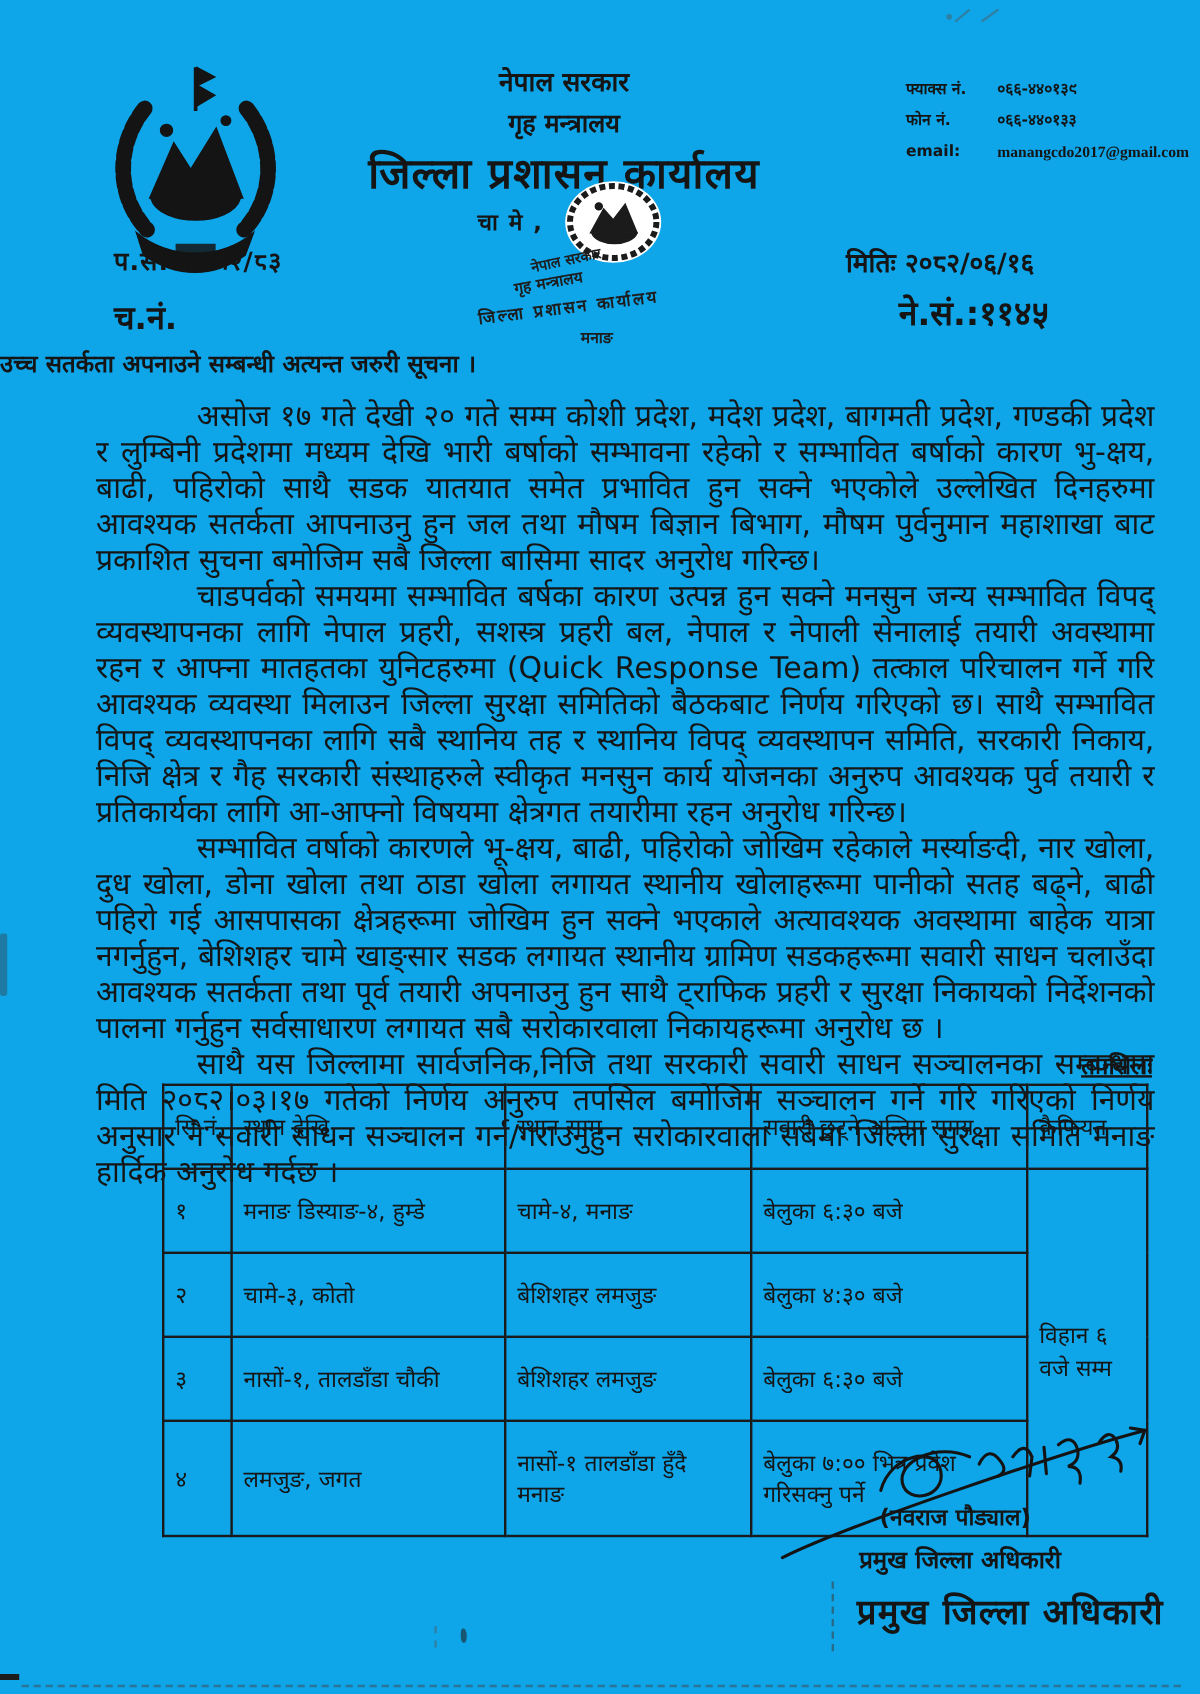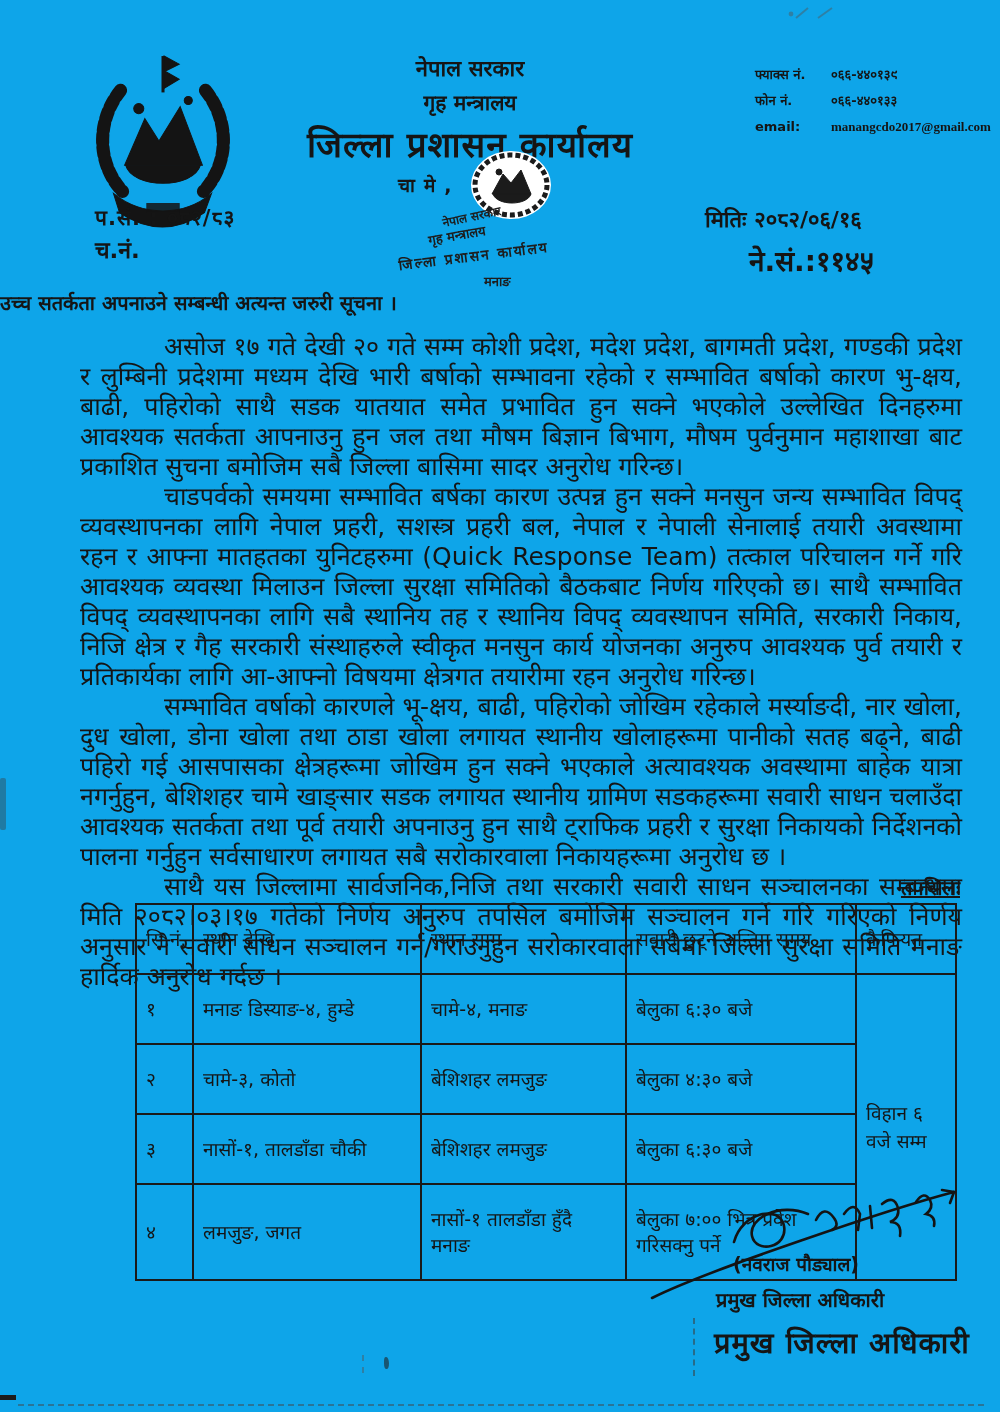--- a/index.html
+++ b/index.html
@@ -23,21 +23,21 @@
   .stamp-l2{left:428px; top:226px; font-size:13px; transform:rotate(-10deg);}
   .stamp-l3{left:398px; top:246px; font-size:14px; transform:rotate(-7deg); letter-spacing:2px;}
   .stamp-l4{left:484px; top:272px; font-size:13px;}
   .contact{left:755px; top:62px; font-size:13px; font-weight:bold; line-height:26px;}
   .contact-row{display:flex;}
   .contact-label{width:62px;}
   .contact-value{margin-left:14px; font-family:"Liberation Serif","DejaVu Serif",serif;}
   .contact-value.dev{font-family:"DejaVu Sans","Liberation Sans",sans-serif;}
   
   .refno{left:95px; top:203px; font-size:21px; font-weight:bold; letter-spacing:1px;}
-  .chno{left:95px; top:233px; font-size:23px; font-weight:bold;}
+  .chno{left:95px; top:245px; font-size:27px; font-weight:bold;}
   .date-line{left:705px; top:203px; font-size:22px; font-weight:bold;}
   .ns-line{left:749px; top:241px; font-size:28px; font-weight:bold;}
   
   .subject{left:0; right:0; top:289px; text-align:left; font-size:20px; font-weight:bold;}
   .body-text{left:80px; top:332px; width:882px; font-size:25px; line-height:30px; text-align:justify;}
   .body-text p{margin:0; text-indent:84px;}
   .tapasil{left:80px; top:874px; width:880px; text-align:right; font-size:20px; font-weight:bold; text-decoration:underline;}
   
   table.schedule{left:135px; top:903px; width:820px; position:absolute; border-collapse:collapse; table-layout:fixed;}
   table.schedule td, table.schedule th{

